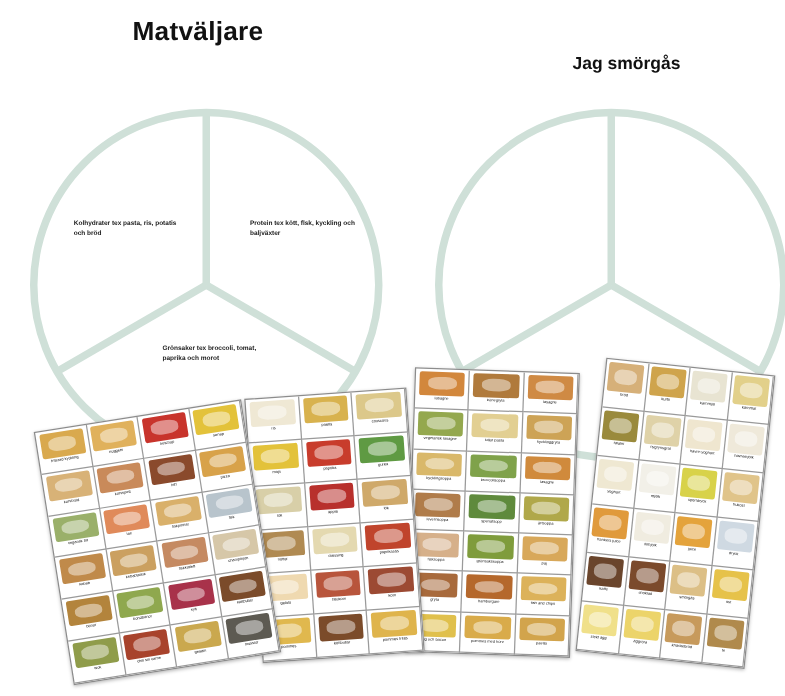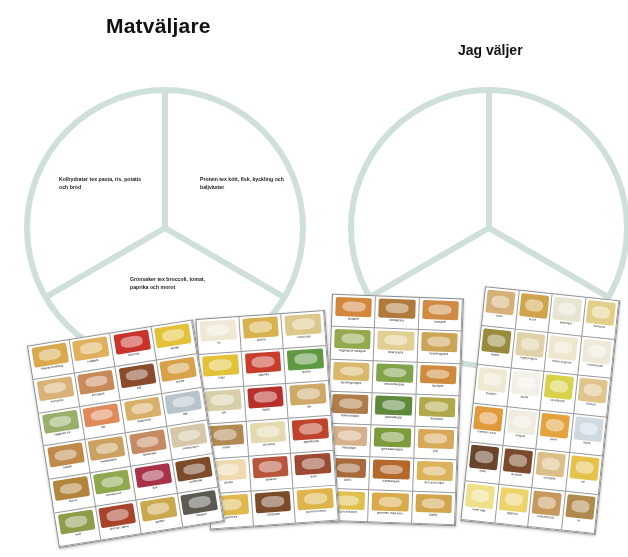--- a/index.html
+++ b/index.html
@@ -144,21 +144,21 @@
     transform-origin: 50% 100%;
     z-index: 1;
   }
 </style>
 </head>
 <body>
 
 <div class="stage">
 
   <div class="title-main">Matväljare</div>
-  <div class="title-sub">Jag väljer</div>
+  <div class="title-sub">Jag smörgås</div>
 
   <div class="plate" style="left:6px; top:78px;">
     <svg width="290" height="300" viewBox="0 0 290 300">
       <circle cx="145" cy="150" r="138" fill="none" stroke="#cfe0d8" stroke-width="6"></circle>
       <line x1="145" y1="12" x2="145" y2="150" stroke="#cfe0d8" stroke-width="6"></line>
       <line x1="145" y1="150" x2="26" y2="219" stroke="#cfe0d8" stroke-width="6"></line>
       <line x1="145" y1="150" x2="264" y2="219" stroke="#cfe0d8" stroke-width="6"></line>
     </svg>
   </div>
 

